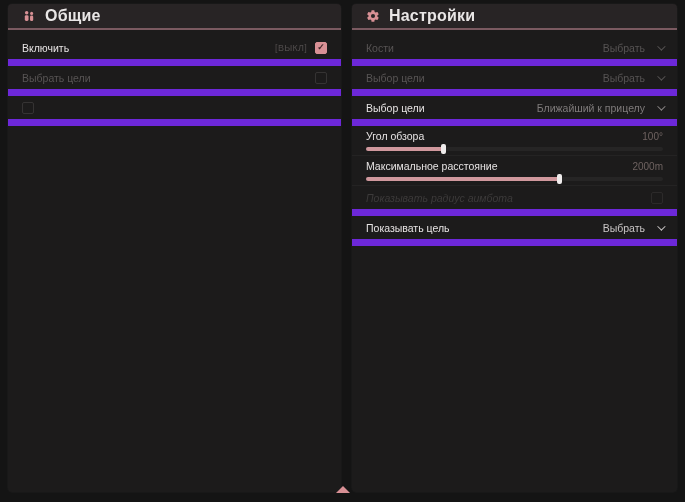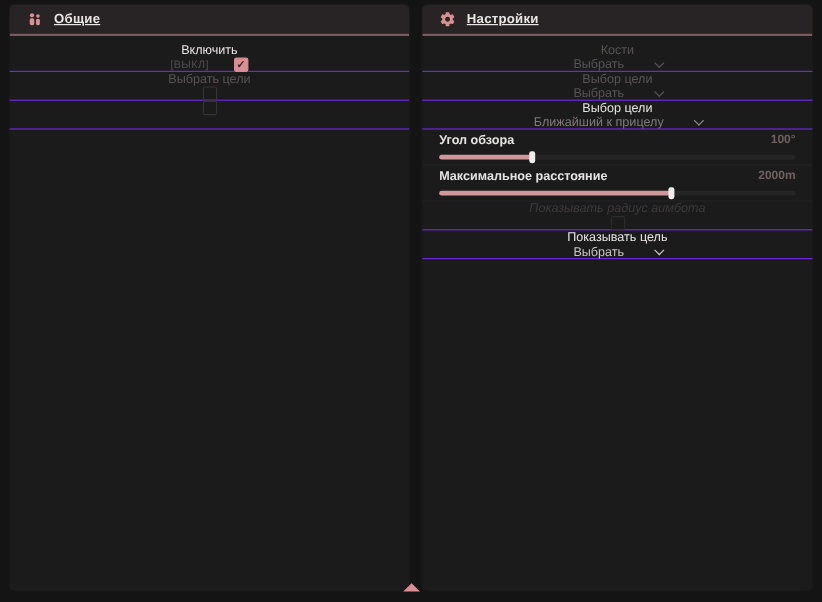--- a/index.html
+++ b/index.html
@@ -20,36 +20,35 @@
   .panel-right{left:352px;width:325px;}
   .panel-header{
     height:24px;
     display:flex;align-items:center;gap:9px;
     padding:0 13px;
     background:#282425;
     border-bottom:2px solid #7b5a61;
     border-radius:4px 4px 0 0;
   }
   .panel-title{
-    color:#e9e6e6;font-size:11px;font-weight:bold;letter-spacing:.2px;text-decoration:underline;
+    color:#e9e6e6;font-size:16px;font-weight:bold;letter-spacing:.2px;
   }
   .hicon{width:15px;height:15px;display:flex;align-items:center;justify-content:center;flex:0 0 auto;}
   .hicon svg{display:block;}
   .rows{padding:6px 0 0 0;}
   .row{
     height:23px;
     display:flex;align-items:center;justify-content:space-between;
     padding:0 14px;
-    border-bottom:1px solid #6d28d9;
-    flex-direction:column;
+    border-bottom:7px solid #6d28d9;
   }
   .row .lbl{font-size:10.5px;color:#575454;}
   .row.bright .lbl{color:#e6e3e3;}
   .row.xdim .lbl{color:#3c3a3a;font-style:italic;}
-  .rright{display:flex;align-items:center;gap:21px;justify-content:space-between;}
+  .rright{display:flex;align-items:center;gap:8px;justify-content:space-between;}
   .badge{font-size:9px;color:#514d4d;letter-spacing:.3px;}
   .cb{
     width:12px;height:12px;border-radius:2px;
     border:1px solid #353333;background:transparent;
     display:flex;align-items:center;justify-content:center;
     font-size:9px;line-height:1;color:transparent;
     box-sizing:border-box;
   }
   .cb.checked{background:var(--accent);border-color:var(--accent);color:#402628;font-weight:bold;}
   .cb.xdim{border-color:#2c2a2a;}
@@ -62,21 +61,21 @@
     transform:rotate(45deg) translateY(-2px);
     margin-left:4px;
   }
   .chev.bright{border-color:#c9c5c5;}
   .chev.med{border-color:#8a8686;}
   .sliderrow{
     padding:3px 14px 4px 14px;
     border-bottom:1px solid #242323;
   }
   .sliderrow .toprow{
-    display:flex;justify-content:space-between;height:14px;font-weight:bold;
+    display:flex;justify-content:space-between;align-items:center;height:14px;
   }
   .sliderrow .lbl{font-size:10.5px;color:#e6e3e3;}
   .sliderrow .val{font-size:10px;color:#6e6260;}
   .track{
     position:relative;height:4px;background:#262525;border-radius:2px;margin-top:4px;
   }
   .fill{
     position:absolute;left:0;top:0;bottom:0;background:var(--slider);border-radius:2px;
   }
   .knob{

